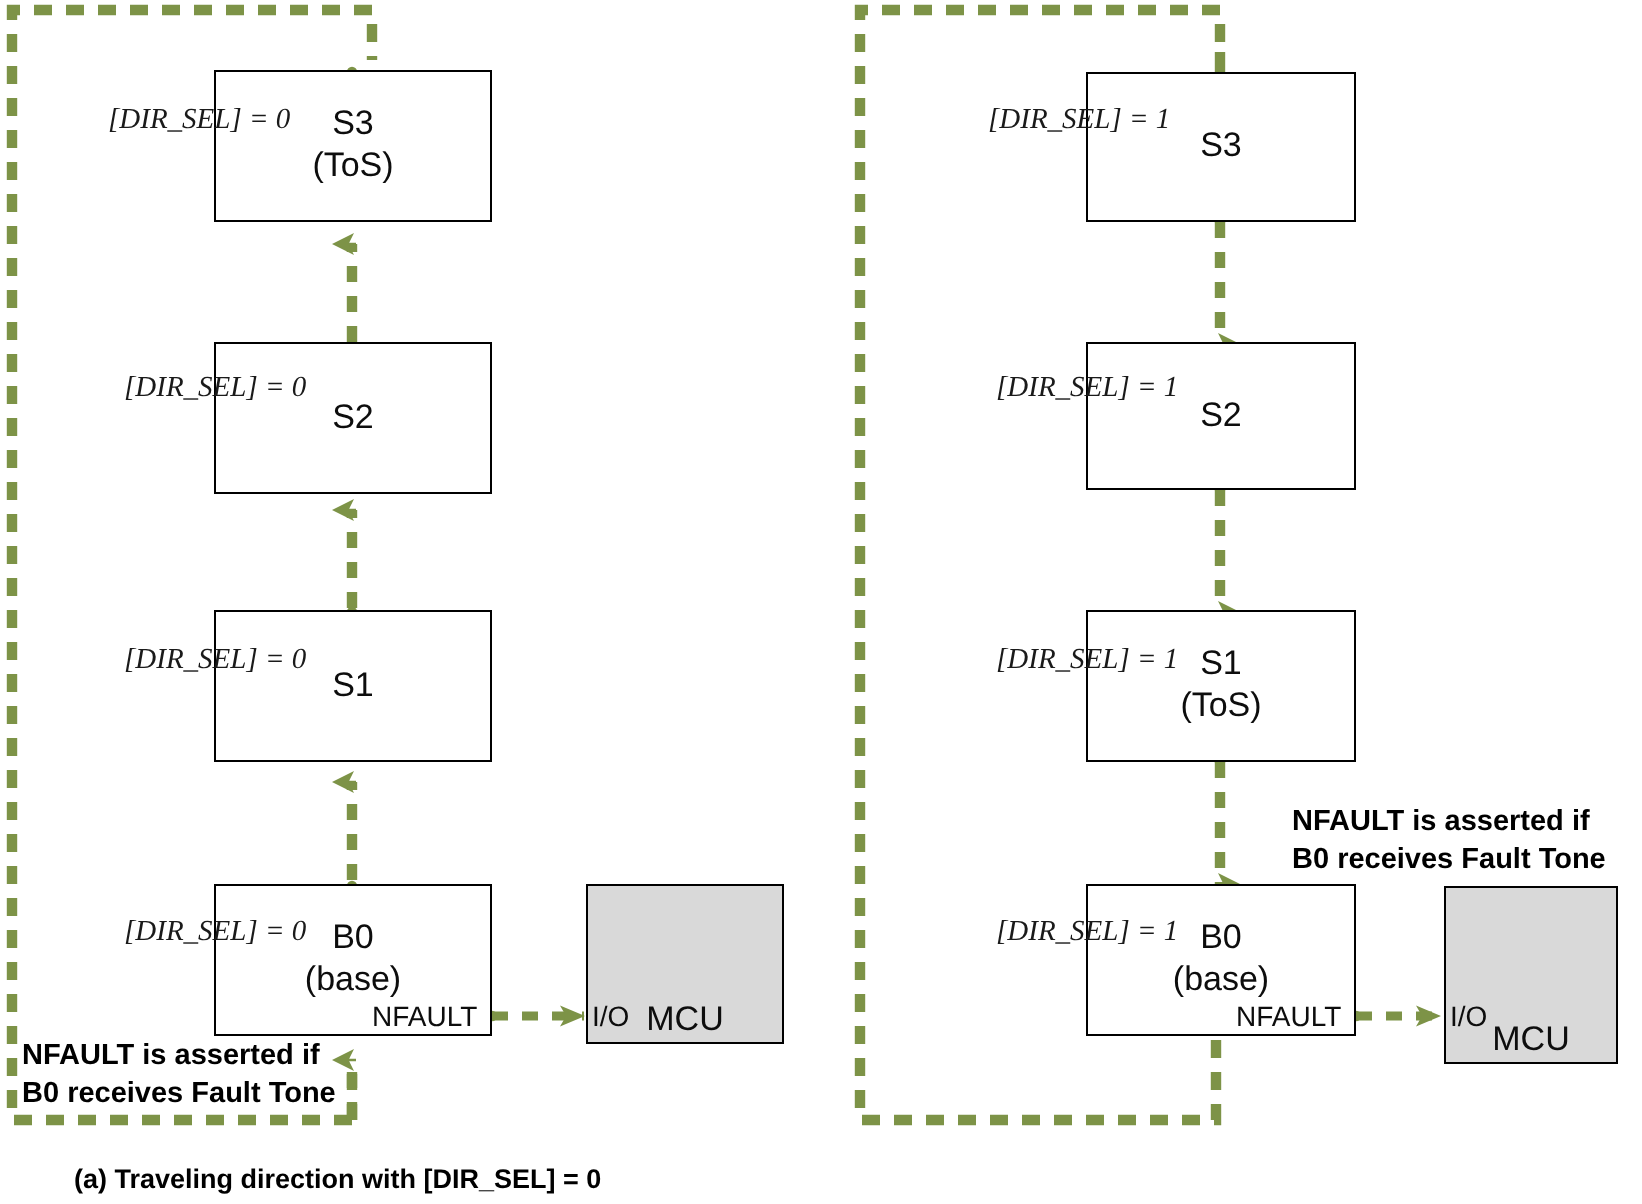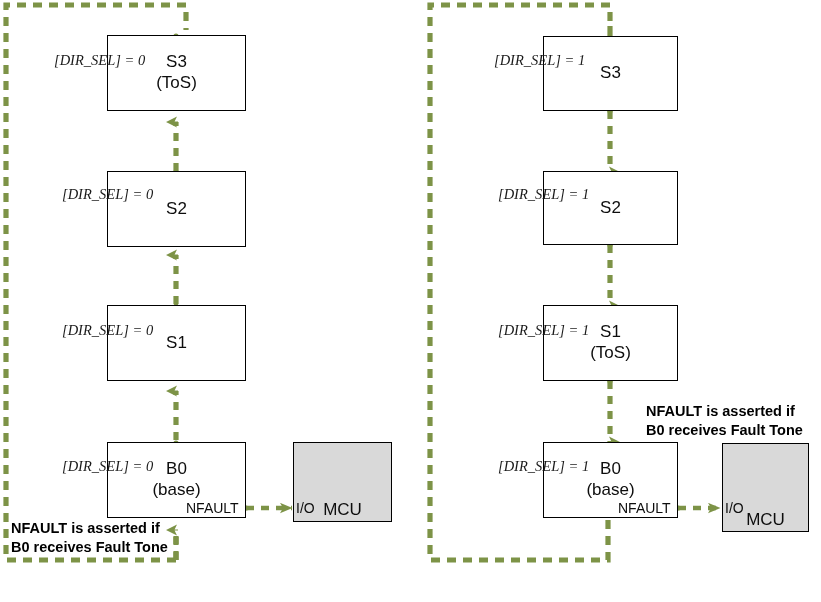--- a/index.html
+++ b/index.html
@@ -163,20 +163,21 @@
   <span class="cond-label" style="left:54px; top:11px;">[DIR_SEL] = 0</span>
   <span class="cond-label" style="left:62px; top:145px;">[DIR_SEL] = 0</span>
   <span class="cond-label" style="left:62px; top:281px;">[DIR_SEL] = 0</span>
   <span class="cond-label" style="left:62px; top:417px;">[DIR_SEL] = 0</span>
 
   <div class="note" style="left:11px; top:519px;">
     <div>NFAULT is asserted if</div>
     <div>B0 receives Fault Tone</div>
   </div>
 
+  <span class="caption" style="left:37px; top:582px;">(a) Traveling direction with [DIR_SEL] = 0</span>
 
   <div class="node-box" style="left:543px; top:36px; width:135px; height:75px;">
     <span class="node-line">S3</span>
   </div>
 
   <div class="node-box" style="left:543px; top:171px; width:135px; height:74px;">
     <span class="node-line">S2</span>
   </div>
 
   <div class="node-box" style="left:543px; top:305px; width:135px; height:76px;">

